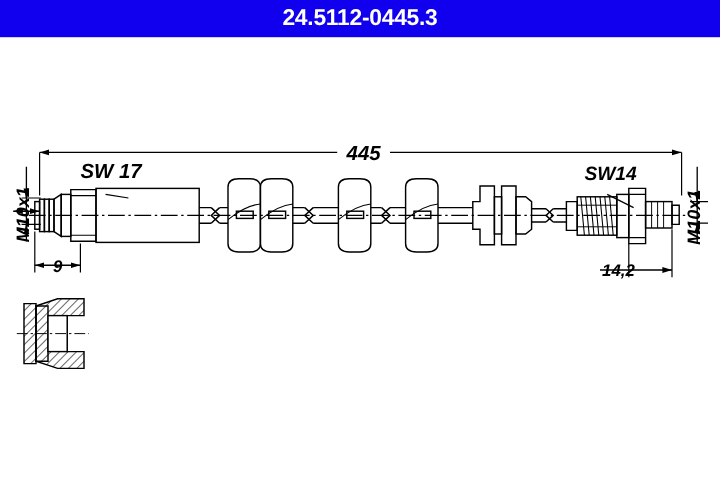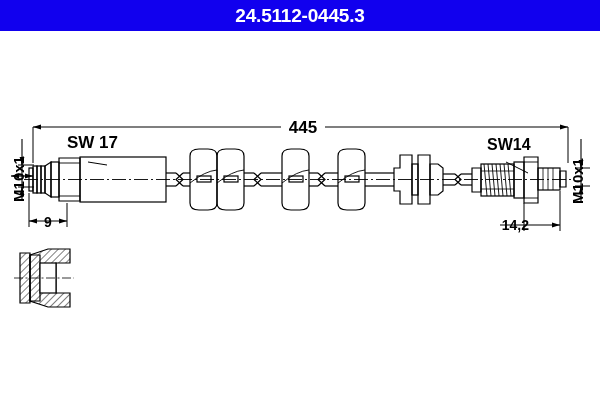--- a/index.html
+++ b/index.html
@@ -49,20 +49,21 @@
     font-family: "Liberation Sans", sans-serif;
     white-space: nowrap;
   }
   
   .canvas {
     position: absolute;
     left: 0;
     top: 31px;
     width: 556px;
     height: 369px;
+    font-style: italic;
   }
   svg.drawing {
     display: block;
     width: 600px;
     height: 369px;
   }
   .lbl {
     font-family: "Liberation Sans", sans-serif;
     font-weight: bold;
     fill: #000000;

